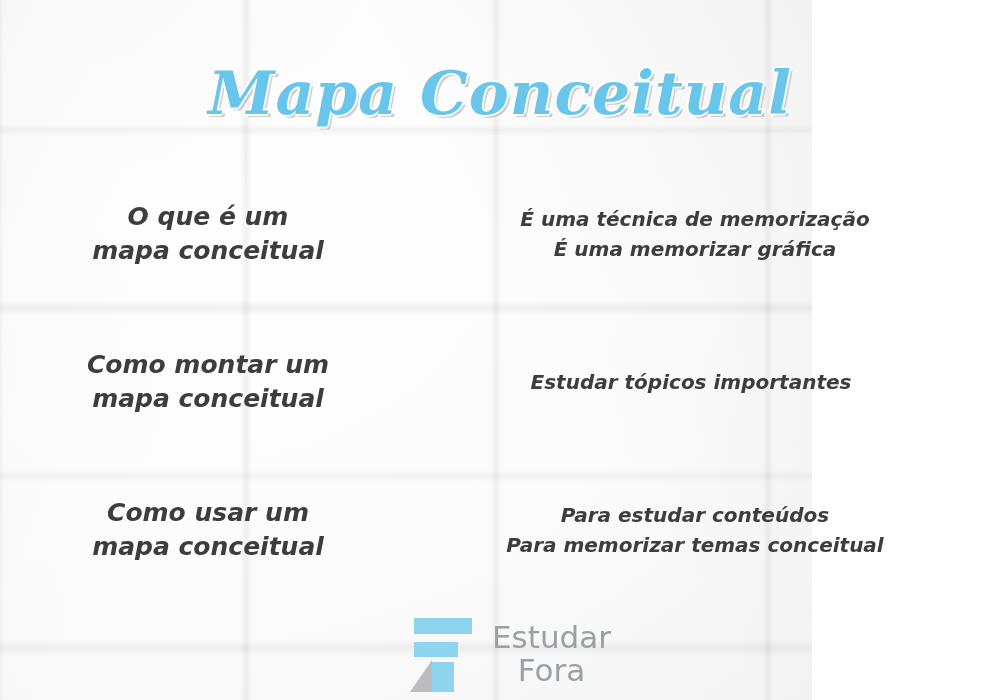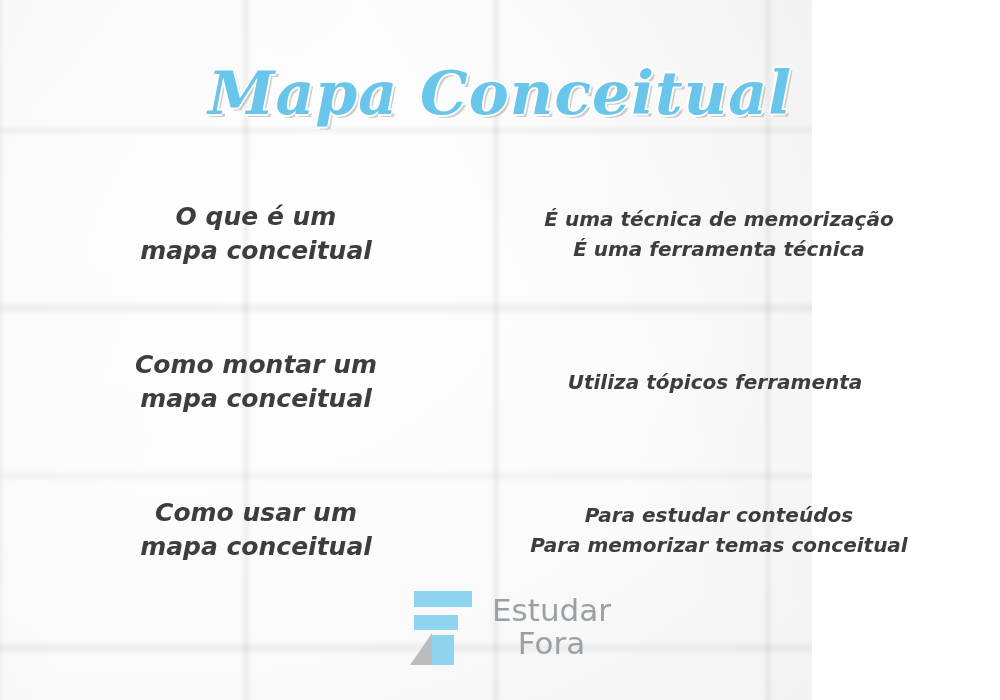--- a/index.html
+++ b/index.html
@@ -93,21 +93,20 @@
     width: 430px;
     text-align: center;
     padding-right: 14px;
     box-sizing: border-box;
     font-family: "DejaVu Sans", sans-serif;
     font-weight: bold;
     font-style: italic;
     font-size: 25px;
     line-height: 1.36;
     color: #3d3d3d;
-    margin-left: 48px;
   }
 
   .leaves {
     flex: 1;
     display: flex;
     flex-direction: column;
     justify-content: center;
     gap: 4px;
     padding-left: 10px;
     box-sizing: border-box;
@@ -123,21 +122,21 @@
     color: #3d3d3d;
     padding-right: 50px;
   }
 
   .row-2 .leaf { padding-right: 58px; }
   .row-3 .leaf { }
 
   .logo {
     position: absolute;
     left: 404px;
-    top: 589px;
+    top: 616px;
     display: flex;
     align-items: center;
     z-index: 4;
   }
   .logo-mark {
     position: relative;
     width: 78px;
     height: 76px;
     margin-right: 10px;
   }
@@ -170,28 +169,28 @@
 <div id="page">
 
   <div class="title">Mapa Conceitual</div>
 
   <div class="rows">
 
     <div class="row row-1">
       <div class="branch-label">O que é um<br>mapa conceitual</div>
       <div class="leaves">
         <div class="leaf">É uma técnica de memorização</div>
-        <div class="leaf">É uma ferramenta técnica</div>
+        <div class="leaf">É uma memorizar gráfica</div>
       </div>
     </div>
 
     <div class="row row-2">
       <div class="branch-label">Como montar um<br>mapa conceitual</div>
       <div class="leaves">
-        <div class="leaf">Utiliza tópicos ferramenta</div>
+        <div class="leaf">Estudar tópicos importantes</div>
       </div>
     </div>
 
     <div class="row row-3">
       <div class="branch-label">Como usar um<br>mapa conceitual</div>
       <div class="leaves">
         <div class="leaf">Para estudar conteúdos</div>
         <div class="leaf">Para memorizar temas conceitual</div>
       </div>
     </div>

